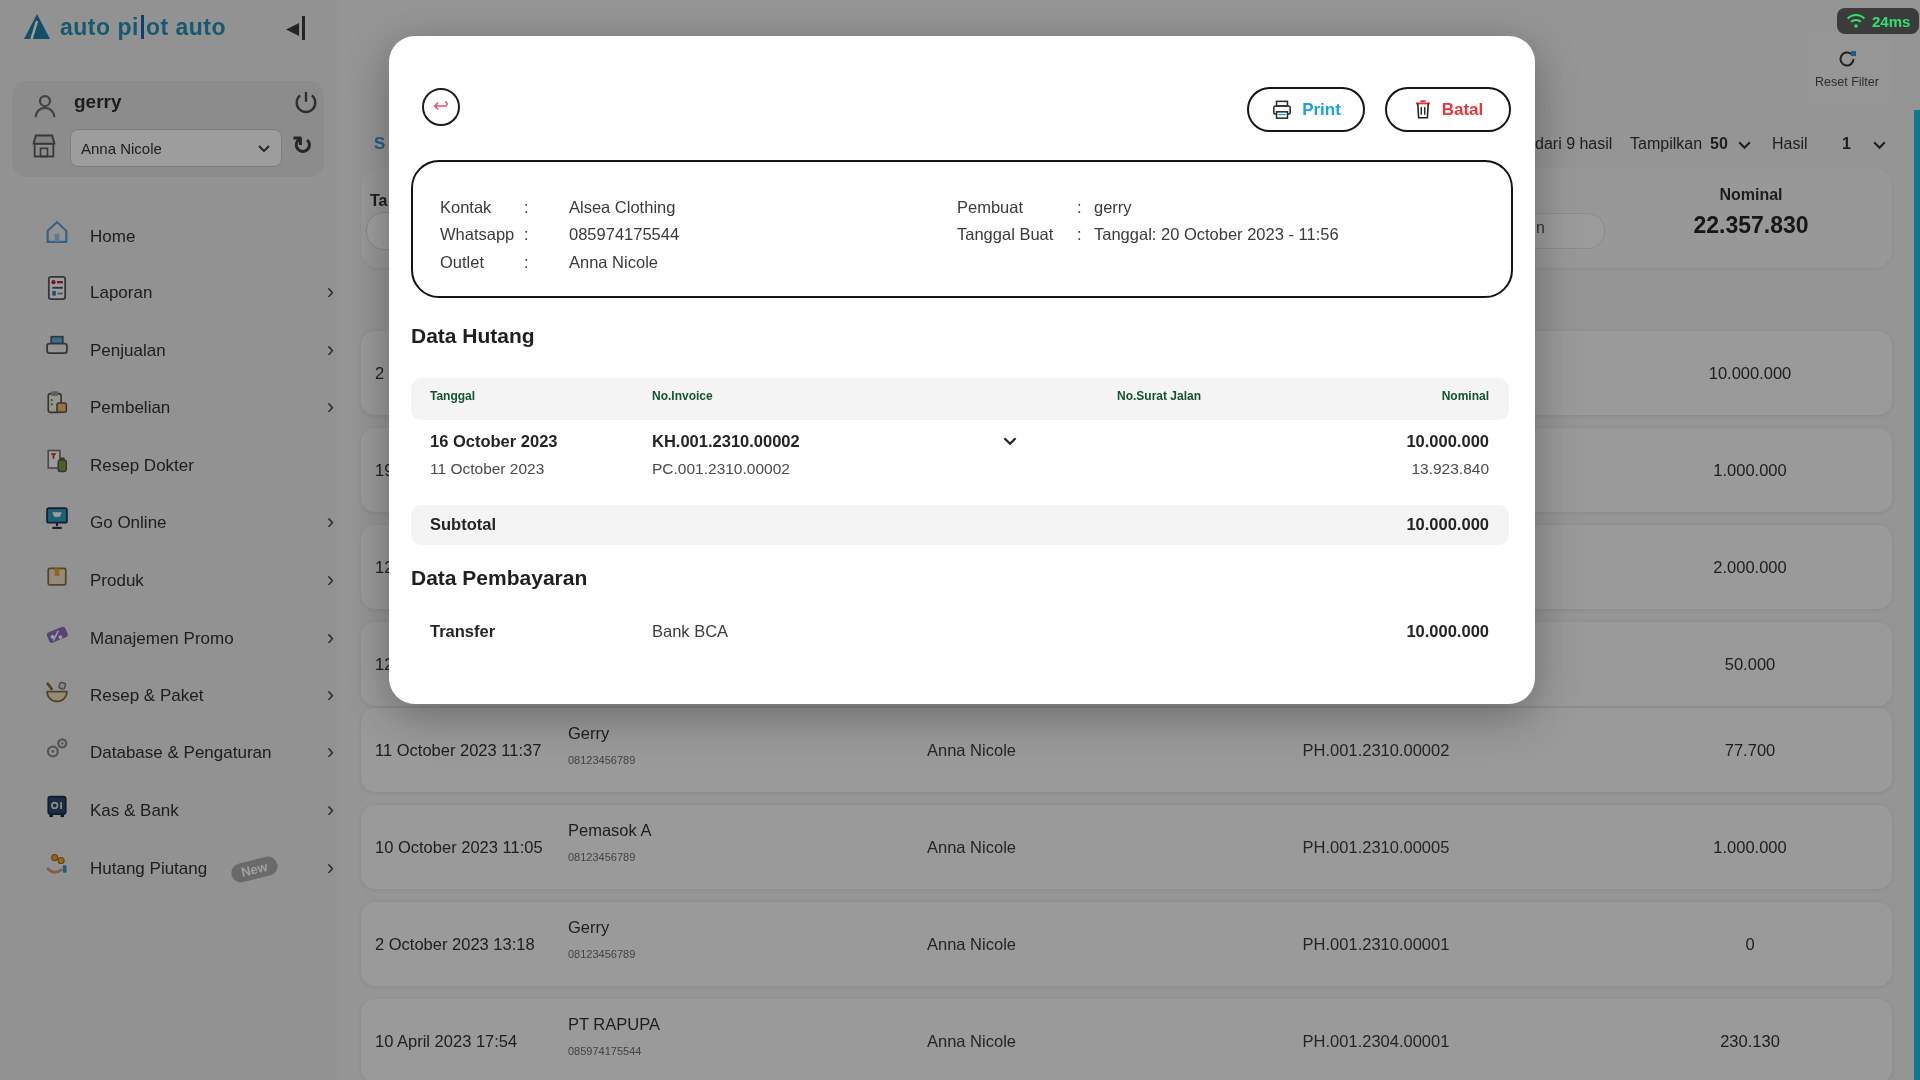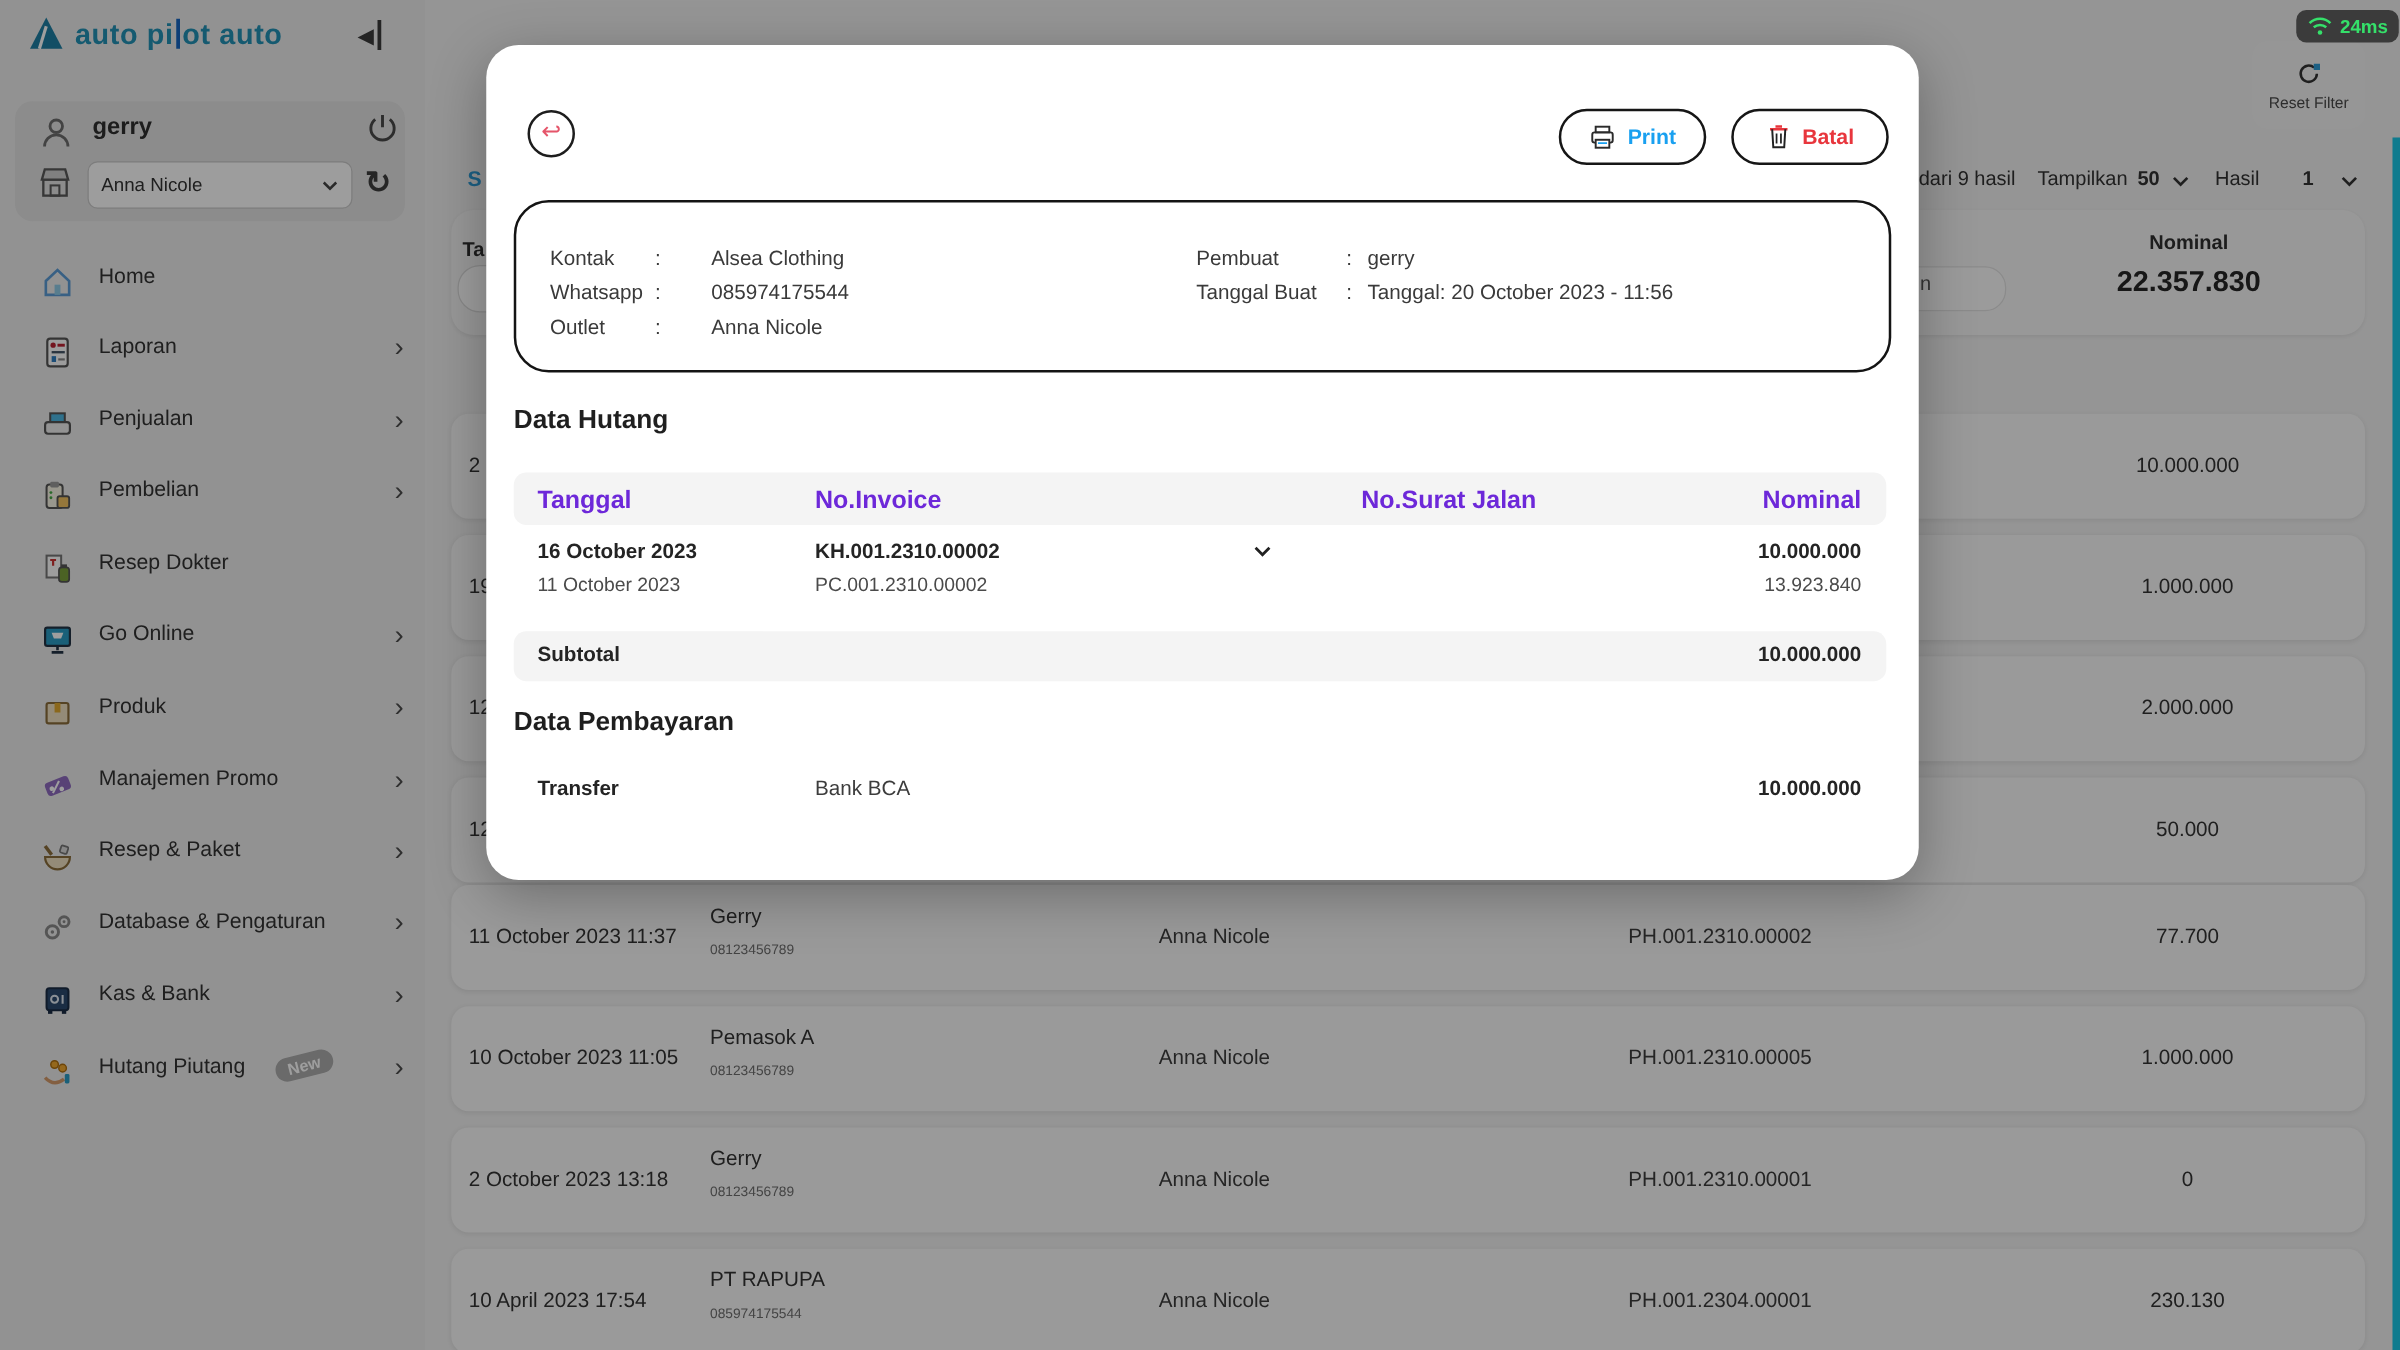--- a/index.html
+++ b/index.html
@@ -13,21 +13,21 @@
   .logo-text{font-size:23px;font-weight:bold;color:#2391b5;letter-spacing:.5px}
   .logo-bar{display:inline-block;width:3px;height:24px;background:#1565c0;margin:0 2px;vertical-align:-4px}
   .collapse{position:absolute;left:286px;top:16px;display:flex;align-items:center;color:#3a3a3a;font-size:17px;cursor:pointer}
   .collapse b{display:inline-block;width:3px;height:24px;background:#3a3a3a;margin-left:3px}
   .user-card{position:absolute;left:12px;top:81px;width:312px;height:96px;background:#e2e2e2;border-radius:14px}
   .u-name{position:absolute;left:62px;top:10px;font-size:19px;font-weight:bold;color:#2f2f2f}
   .u-select{position:absolute;left:58px;top:48px;width:190px;height:36px;background:#fdfdfd;border:1px solid #c9c9c9;
             border-radius:8px;display:flex;align-items:center;padding:0 10px;font-size:15px;color:#333;justify-content:space-between}
   .icon-btn{position:absolute;background:none;border:none;padding:0;cursor:pointer}
   .refresh-glyph{font-size:25px;color:#3e3e3e;font-weight:bold}
-  .menu-item{position:absolute;left:31px;width:292px;height:36px;display:flex;align-items:flex-start;cursor:pointer}
+  .menu-item{position:absolute;left:42px;width:292px;height:36px;display:flex;align-items:flex-end;cursor:pointer}
   .mi-icon{width:30px;height:30px;display:inline-flex;align-items:center;justify-content:center;margin-right:18px}
   .mi-label{font-size:17px;color:#323232;flex:0 0 auto}
   .mi-chev{margin-left:auto;font-size:22px;color:#4c4c4c;line-height:1}
   .mi-badge{display:none;background:#ababab;color:#fff;font-size:13px;font-weight:bold;border-radius:10px;
             padding:2px 10px;margin-left:24px;transform:rotate(-14deg)}
 
   
   .main{position:absolute;left:340px;top:0;width:1580px;height:932px;background:#f0f0f0;z-index:1}
   .tab-frag{position:absolute;left:34px;top:134px;font-size:17px;font-weight:bold;color:#2e9bd6}
   .pager{position:absolute;top:135px;font-size:16px;color:#333}
@@ -66,21 +66,21 @@
   .m-btn{position:absolute;top:51px;height:45px;border:2.5px solid #161616;border-radius:23px;background:#fff;
          display:flex;align-items:center;justify-content:center;gap:9px;font-size:17px;font-weight:bold;cursor:pointer}
   .btn-print{left:858px;width:118px;color:#19a0f0}
   .btn-batal{left:996px;width:126px;color:#e8363d}
   .info-box{position:absolute;left:22px;top:124px;width:1098px;height:134px;border:2.5px solid #141414;border-radius:28px}
   .info-col{position:absolute;top:27px}
   .info-line{display:flex;height:27.5px;align-items:flex-end;font-size:16.5px;color:#3a3a3a}
   .il-label{width:84px}.il-label.wide{width:120px}
   .il-colon{width:45px}.il-colon.narrow{width:17px}
   .m-section{position:absolute;left:22px;font-size:21px;font-weight:bold;color:#1f1f1f}
-  .t-head{position:absolute;left:22px;top:342px;width:1098px;height:42px;background:#f4f4f4;border-radius:10px;font-size:20px;color:#6d28d9}
+  .t-head{position:absolute;left:22px;top:342px;width:1098px;height:42px;background:#f4f4f4;border-radius:10px;font-size:12px;color:#14532d}
   .t-head span{position:absolute;top:11px;font-weight:bold}
   .t-cell{position:absolute;font-size:16.5px}
   .t-sub{position:absolute;left:22px;top:469px;width:1098px;height:40px;background:#f4f4f4;border-radius:10px}
   .t-sub span{position:absolute;top:10px;font-size:16.5px;font-weight:bold;color:#242424}
   .pay-row span{position:absolute;font-size:16.5px}
 </style>
 </head>
 <body>
 
 <div class="sidebar">

